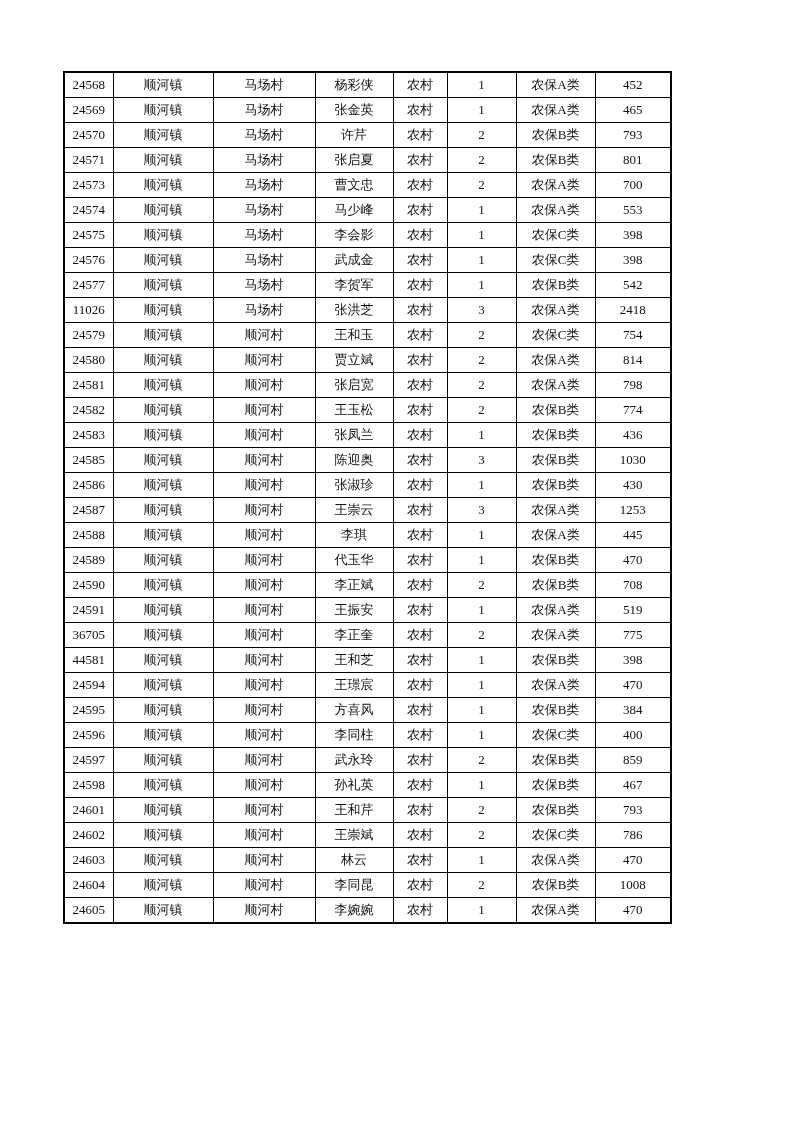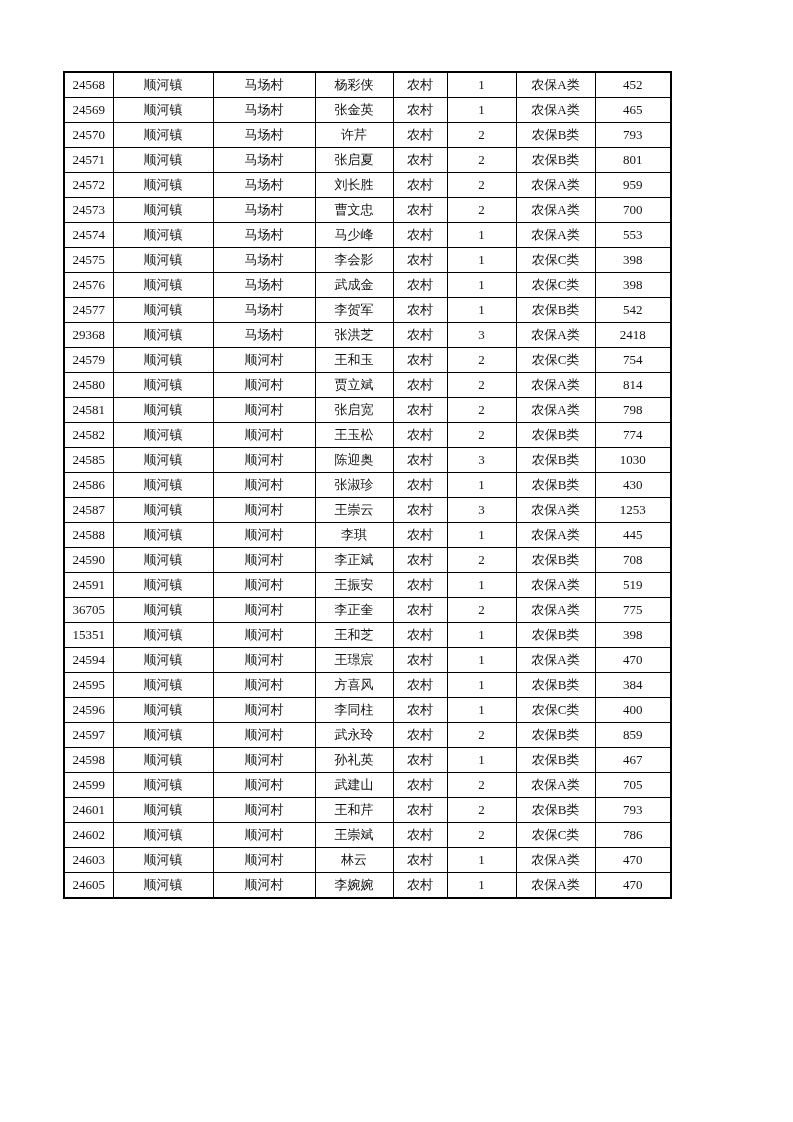--- a/index.html
+++ b/index.html
@@ -94,30 +94,20 @@
     <td>24571</td>
     <td>顺河镇</td>
     <td>马场村</td>
     <td>张启夏</td>
     <td>农村</td>
     <td>2</td>
     <td>农保B类</td>
     <td>801</td>
   </tr>
         <tr>
-    <td>24572</td>
-    <td>顺河镇</td>
-    <td>马场村</td>
-    <td>刘长胜</td>
-    <td>农村</td>
-    <td>2</td>
-    <td>农保A类</td>
-    <td>959</td>
-  </tr>
-        <tr>
     <td>24573</td>
     <td>顺河镇</td>
     <td>马场村</td>
     <td>曹文忠</td>
     <td>农村</td>
     <td>2</td>
     <td>农保A类</td>
     <td>700</td>
   </tr>
         <tr>
@@ -154,21 +144,21 @@
     <td>24577</td>
     <td>顺河镇</td>
     <td>马场村</td>
     <td>李贺军</td>
     <td>农村</td>
     <td>1</td>
     <td>农保B类</td>
     <td>542</td>
   </tr>
         <tr>
-    <td>29368</td>
+    <td>11026</td>
     <td>顺河镇</td>
     <td>马场村</td>
     <td>张洪芝</td>
     <td>农村</td>
     <td>3</td>
     <td>农保A类</td>
     <td>2418</td>
   </tr>
         <tr>
     <td>24579</td>
@@ -204,20 +194,30 @@
     <td>24582</td>
     <td>顺河镇</td>
     <td>顺河村</td>
     <td>王玉松</td>
     <td>农村</td>
     <td>2</td>
     <td>农保B类</td>
     <td>774</td>
   </tr>
         <tr>
+    <td>24583</td>
+    <td>顺河镇</td>
+    <td>顺河村</td>
+    <td>张凤兰</td>
+    <td>农村</td>
+    <td>1</td>
+    <td>农保B类</td>
+    <td>436</td>
+  </tr>
+        <tr>
     <td>24585</td>
     <td>顺河镇</td>
     <td>顺河村</td>
     <td>陈迎奥</td>
     <td>农村</td>
     <td>3</td>
     <td>农保B类</td>
     <td>1030</td>
   </tr>
         <tr>
@@ -244,20 +244,30 @@
     <td>24588</td>
     <td>顺河镇</td>
     <td>顺河村</td>
     <td>李琪</td>
     <td>农村</td>
     <td>1</td>
     <td>农保A类</td>
     <td>445</td>
   </tr>
         <tr>
+    <td>24589</td>
+    <td>顺河镇</td>
+    <td>顺河村</td>
+    <td>代玉华</td>
+    <td>农村</td>
+    <td>1</td>
+    <td>农保B类</td>
+    <td>470</td>
+  </tr>
+        <tr>
     <td>24590</td>
     <td>顺河镇</td>
     <td>顺河村</td>
     <td>李正斌</td>
     <td>农村</td>
     <td>2</td>
     <td>农保B类</td>
     <td>708</td>
   </tr>
         <tr>
@@ -274,21 +284,21 @@
     <td>36705</td>
     <td>顺河镇</td>
     <td>顺河村</td>
     <td>李正奎</td>
     <td>农村</td>
     <td>2</td>
     <td>农保A类</td>
     <td>775</td>
   </tr>
         <tr>
-    <td>15351</td>
+    <td>44581</td>
     <td>顺河镇</td>
     <td>顺河村</td>
     <td>王和芝</td>
     <td>农村</td>
     <td>1</td>
     <td>农保B类</td>
     <td>398</td>
   </tr>
         <tr>
     <td>24594</td>
@@ -334,30 +344,20 @@
     <td>24598</td>
     <td>顺河镇</td>
     <td>顺河村</td>
     <td>孙礼英</td>
     <td>农村</td>
     <td>1</td>
     <td>农保B类</td>
     <td>467</td>
   </tr>
         <tr>
-    <td>24599</td>
-    <td>顺河镇</td>
-    <td>顺河村</td>
-    <td>武建山</td>
-    <td>农村</td>
-    <td>2</td>
-    <td>农保A类</td>
-    <td>705</td>
-  </tr>
-        <tr>
     <td>24601</td>
     <td>顺河镇</td>
     <td>顺河村</td>
     <td>王和芹</td>
     <td>农村</td>
     <td>2</td>
     <td>农保B类</td>
     <td>793</td>
   </tr>
         <tr>
@@ -372,20 +372,30 @@
   </tr>
         <tr>
     <td>24603</td>
     <td>顺河镇</td>
     <td>顺河村</td>
     <td>林云</td>
     <td>农村</td>
     <td>1</td>
     <td>农保A类</td>
     <td>470</td>
+  </tr>
+        <tr>
+    <td>24604</td>
+    <td>顺河镇</td>
+    <td>顺河村</td>
+    <td>李同昆</td>
+    <td>农村</td>
+    <td>2</td>
+    <td>农保B类</td>
+    <td>1008</td>
   </tr>
         <tr>
     <td>24605</td>
     <td>顺河镇</td>
     <td>顺河村</td>
     <td>李婉婉</td>
     <td>农村</td>
     <td>1</td>
     <td>农保A类</td>
     <td>470</td>

